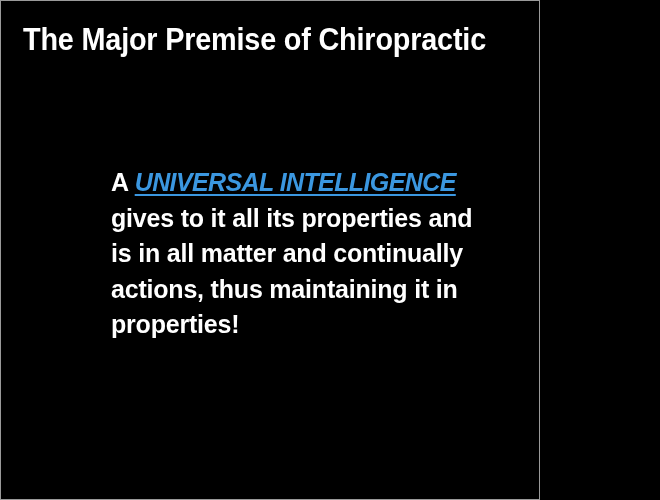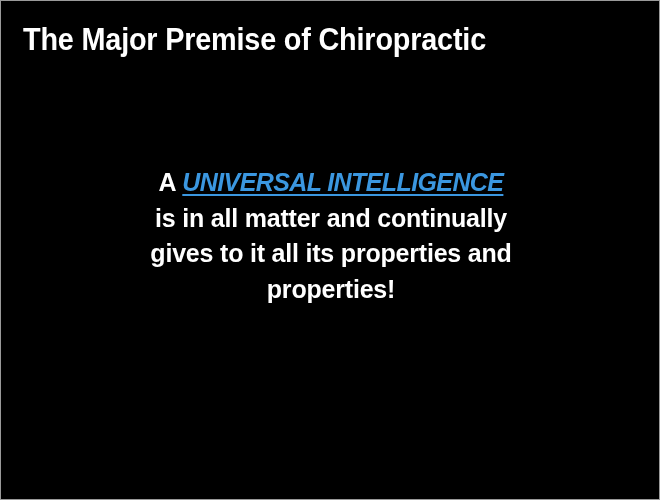--- a/index.html
+++ b/index.html
@@ -11,21 +11,21 @@
   body {
     width: 660px;
     height: 500px;
     overflow: hidden;
     font-family: "Liberation Sans", sans-serif;
   }
 
   .slide {
     position: relative;
     box-sizing: border-box;
-    width: 660px;
+    width: 540px;
     height: 500px;
     background: #000000;
     border: 1px solid #9a9a9a;
     overflow: hidden;
   }
 
   .slide-title {
     position: absolute;
     left: 22px;
     top: 18px;
@@ -40,21 +40,20 @@
     transform: scaleX(0.9);
     transform-origin: left center;
     white-space: nowrap;
   }
 
   .body-block {
     position: absolute;
     left: 110px;
     top: 164px;
     width: 440px;
-    text-align: center;
   }
 
   .body-line {
     color: #ffffff;
     font-family: "Liberation Sans", sans-serif;
     font-size: 25px;
     font-weight: bold;
     line-height: 35.5px;
     letter-spacing: -0.2px;
     white-space: nowrap;
@@ -81,22 +80,23 @@
 <div class="slide">
 
   <h1 class="slide-title">The Major Premise of Chiropractic</h1>
 
   <div class="body-block">
 
     <div class="body-line">
       <span class="lead-char">A</span><span class="lead-char"> </span><span class="emphasis">UNIVERSAL INTELLIGENCE</span>
     </div>
 
+    <div class="body-line">gives to it all its properties and</div>
+
     <div class="body-line">is in all matter and continually</div>
 
-    <div class="body-line">gives to it all its properties and</div>
-
+    <div class="body-line">actions, thus maintaining it in</div>
 
     <div class="body-line">properties!</div>
 
   </div>
 
 </div>
 
 </body></html>

